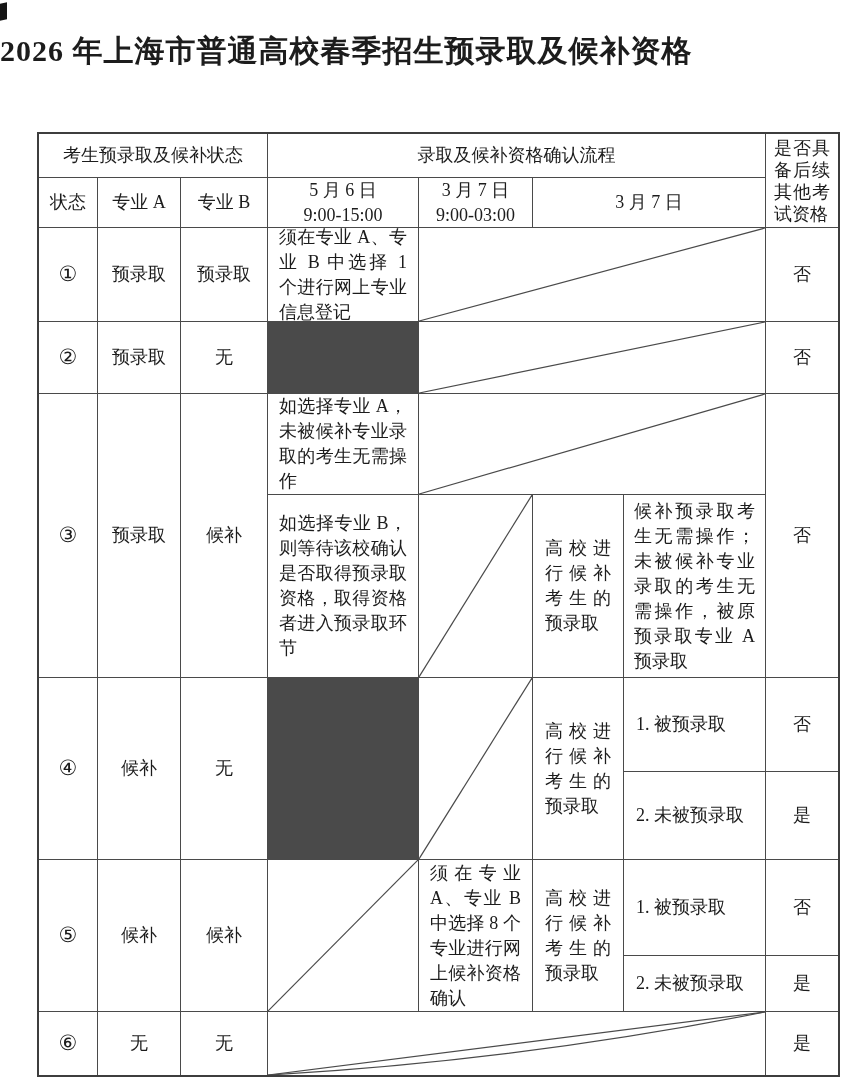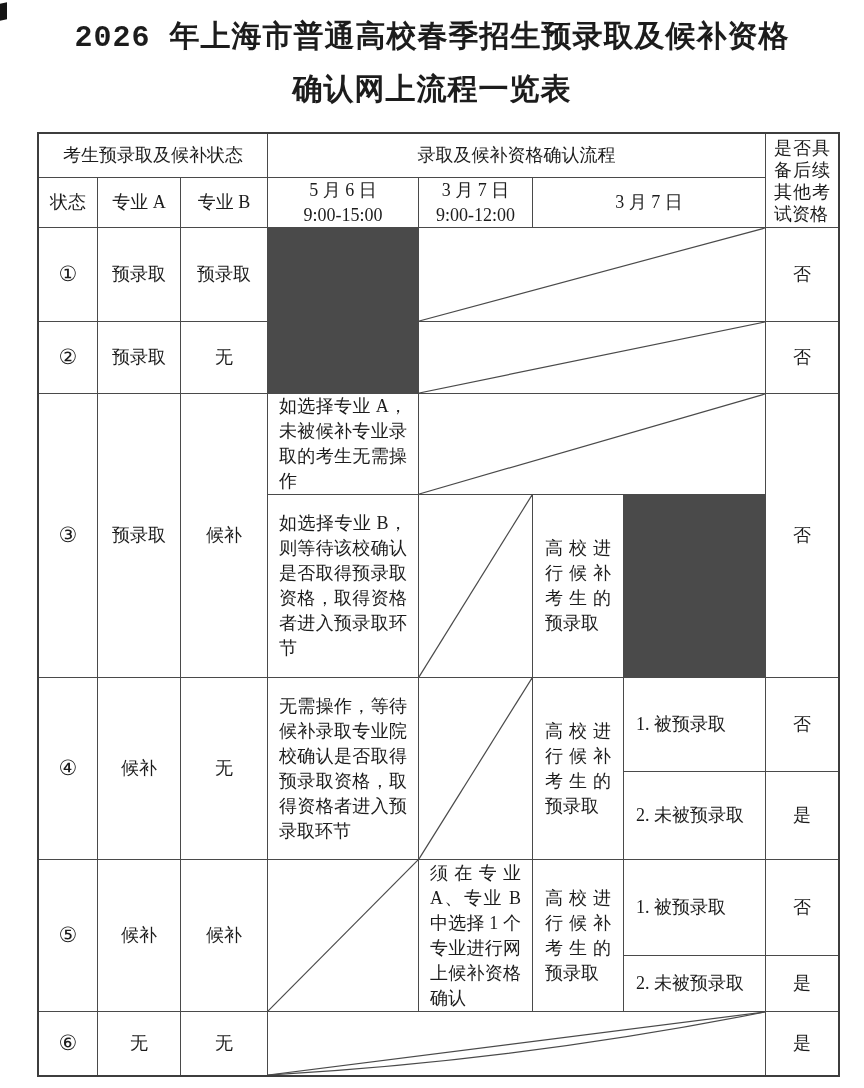--- a/index.html
+++ b/index.html
@@ -13,21 +13,21 @@
     position:relative;
     background:var(--bg);
     font-family:"Liberation Serif","DejaVu Serif",serif;
     color:var(--text);
     overflow:hidden;
   }
   .scan-mark{
     position:absolute;left:0;top:3px;width:7px;height:17px;
     background:#151515;transform:skewY(-12deg);
   }
-  .title-block{position:absolute;top:12px;left:0;right:0;text-align:center;font-family:Liberation Mono, monospace;}
+  .title-block{position:absolute;top:24px;left:0;right:0;}
   .title-line{
     font-size:30px;font-weight:bold;line-height:53px;letter-spacing:1px;
   }
   .doc-table{
     position:absolute;left:37px;top:132px;
     display:grid;
     grid-template-columns:58px 82px 86px 150px 113px 90px 141px 72px;
     grid-template-rows:43px 49px 93px 71px 100px 182px 93px 87px 95px 55px 63px;
     gap:1px;
     background:var(--line);
@@ -57,21 +57,20 @@
     stroke:var(--line);stroke-width:1.2;fill:none;vector-effect:non-scaling-stroke;
   }
 </style>
 </head>
 <body>
 
 <div class="scan-mark"></div>
 
 <div class="title-block">
   <div class="title-line">2026 年上海市普通高校春季招生预录取及候补资格</div>
-  <div class="title-line">确认网上流程一览表</div>
 </div>
 
 <div class="doc-table">
 
   <div class="cell" style="grid-area:1/1/2/4">
     <div class="txt">考生预录取及候补状态</div>
   </div>
   <div class="cell elig-hdr" style="grid-area:1/8/3/9">
     <div class="txt">是否具备后续其他考试资格</div>
   </div>
@@ -90,38 +89,41 @@
   </div>
   <div class="cell" style="grid-area:2/4/3/5">
     <div class="txt">
       <div>5 月 6 日</div>
       <div>9:00-15:00</div>
     </div>
   </div>
   <div class="cell" style="grid-area:2/5/3/6">
     <div class="txt">
       <div>3 月 7 日</div>
-      <div>9:00-12:00</div>
+      <div>9:00-03:00</div>
     </div>
   </div>
   <div class="cell" style="grid-area:2/6/3/8">
     <div class="txt">
       <div>3 月 7 日</div>
     </div>
   </div>
 
   <div class="cell circled" style="grid-area:3/1/4/2">
     <div class="txt">①</div>
   </div>
   <div class="cell" style="grid-area:3/2/4/3">
     <div class="txt">预录取</div>
   </div>
   <div class="cell" style="grid-area:3/3/4/4">
     <div class="txt">预录取</div>
   </div>
+  <div class="cell text" style="grid-area:3/4/4/5">
+    <div class="txt">须在专业 A、专业 B 中选择 1 个进行网上专业信息登记</div>
+  </div>
   <div class="cell na" style="grid-area:3/5/4/8">
     <svg viewBox="0 0 100 100" preserveAspectRatio="none">
         <line x1="0" y1="100" x2="100" y2="0"></line>
       </svg>
   </div>
   <div class="cell" style="grid-area:3/8/4/9">
     <div class="txt">否</div>
   </div>
 
   <div class="cell circled" style="grid-area:4/1/5/2">
@@ -163,36 +165,36 @@
     <div class="txt">如选择专业 B，则等待该校确认是否取得预录取资格，取得资格者进入预录取环节</div>
   </div>
   <div class="cell na" style="grid-area:6/5/7/6">
     <svg viewBox="0 0 100 100" preserveAspectRatio="none">
         <line x1="0" y1="100" x2="100" y2="0"></line>
       </svg>
   </div>
   <div class="cell uni" style="grid-area:6/6/7/7">
     <div class="txt">高校进行候补考生的预录取</div>
   </div>
+  <div class="cell note" style="grid-area:6/7/7/8">
+    <div class="txt">候补预录取考生无需操作；未被候补专业录取的考生无需操作，被原预录取专业 A 预录取</div>
+  </div>
   <div class="cell" style="grid-area:5/8/7/9">
     <div class="txt">否</div>
   </div>
 
   <div class="cell circled" style="grid-area:7/1/9/2">
     <div class="txt">④</div>
   </div>
   <div class="cell" style="grid-area:7/2/9/3">
     <div class="txt">候补</div>
   </div>
   <div class="cell" style="grid-area:7/3/9/4">
     <div class="txt">无</div>
   </div>
-  <div class="cell text" style="grid-area:7/4/9/5">
-    <div class="txt">无需操作，等待候补录取专业院校确认是否取得预录取资格，取得资格者进入预录取环节</div>
-  </div>
   <div class="cell na" style="grid-area:7/5/9/6">
     <svg viewBox="0 0 100 100" preserveAspectRatio="none">
         <line x1="0" y1="100" x2="100" y2="0"></line>
       </svg>
   </div>
   <div class="cell uni" style="grid-area:7/6/9/7">
     <div class="txt">高校进行候补考生的预录取</div>
   </div>
   <div class="cell outcome" style="grid-area:7/7/8/8">
     <div class="txt">1. 被预录取</div>
@@ -215,21 +217,21 @@
   </div>
   <div class="cell" style="grid-area:9/3/11/4">
     <div class="txt">候补</div>
   </div>
   <div class="cell na" style="grid-area:9/4/11/5">
     <svg viewBox="0 0 100 100" preserveAspectRatio="none">
         <line x1="0" y1="100" x2="100" y2="0"></line>
       </svg>
   </div>
   <div class="cell text" style="grid-area:9/5/11/6">
-    <div class="txt">须在专业 A、专业 B 中选择 1 个专业进行网上候补资格确认</div>
+    <div class="txt">须在专业 A、专业 B 中选择 8 个专业进行网上候补资格确认</div>
   </div>
   <div class="cell uni" style="grid-area:9/6/11/7">
     <div class="txt">高校进行候补考生的预录取</div>
   </div>
   <div class="cell outcome" style="grid-area:9/7/10/8">
     <div class="txt">1. 被预录取</div>
   </div>
   <div class="cell" style="grid-area:9/8/10/9">
     <div class="txt">否</div>
   </div>

